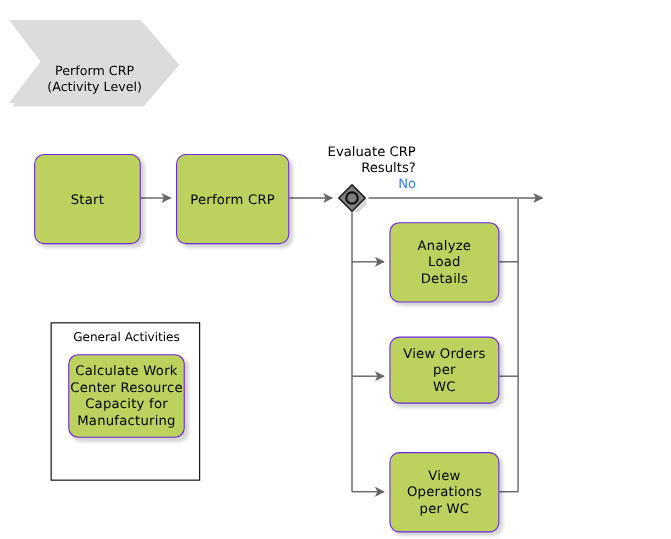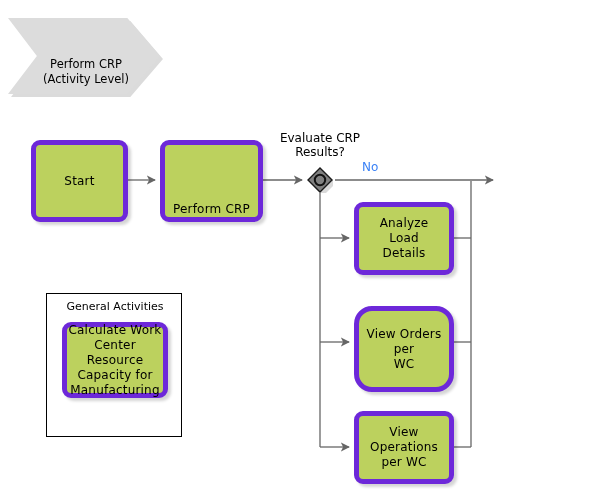--- a/index.html
+++ b/index.html
@@ -29,21 +29,21 @@
   .node {
     position: absolute;
     box-sizing: border-box;
     display: flex;
     align-items: center;
     justify-content: center;
     text-align: center;
   }
   .activity {
     background: #bcd15e;
-    border: 5px solid #6d28d9;
+    border: 1px solid #6d28d9;
     border-radius: 9px;
     color: #000000;
     font-size: 12px;
     line-height: 15px;
     letter-spacing: 0.2px;
     box-shadow: 3px 3px 3px rgba(0,0,0,0.17);
   }
   .chevron-wrap {
     position: absolute;
     left: 8px;
@@ -115,21 +115,21 @@
     position: absolute;
     font-size: 12px;
     color: #3b82f6;
     white-space: nowrap;
   }
   .node-caption {
     position: absolute;
     font-size: 12px;
     line-height: 14px;
     color: #000000;
-    text-align: center;
+    text-align: right;
     white-space: pre-line;
   }
 </style>
 </head>
 <body>
 
 <div id="canvas">
 
   <div class="chevron-wrap">
     <div class="chevron-shadow"></div>
@@ -163,21 +163,21 @@
 
     <path d="M 454 238 L 471 238" stroke="#666666" stroke-width="1.3" fill="none"></path>
     <path d="M 454 342 L 471 342" stroke="#666666" stroke-width="1.3" fill="none"></path>
     <path d="M 454 447 L 471 447" stroke="#666666" stroke-width="1.3" fill="none"></path>
   </svg>
 
   <div class="node activity" style="left:31px; top:140px; width:97px; height:82px;">
     <span>Start</span>
   </div>
 
-  <div class="node activity" style="left:160px; top:140px; width:103px; height:82px;align-items:flex-end;">
+  <div class="node activity" style="left:160px; top:140px; width:103px; height:82px;">
     <span>Perform CRP</span>
   </div>
 
   <div class="node-caption" style="left:262px; top:131px; width:116px;">Evaluate CRP
 Results?</div>
 
   <div class="decision">
     <svg width="26" height="26" viewBox="0 0 26 26" xmlns="http://www.w3.org/2000/svg">
       <polygon points="16,3 29,16 16,29 3,16" fill="rgba(0,0,0,0.15)" stroke="none"></polygon>
       <polygon points="13,1 25,13 13,25 1,13" fill="#808080" stroke="#1a1a1a" stroke-width="1.4"></polygon>
@@ -187,21 +187,21 @@
 
   <div class="edge-label" style="left:362px; top:160px;">No</div>
 
 
   <div class="node activity" style="left:354px; top:202px; width:100px; height:73px; white-space:pre-line;">
     <span style="white-space:pre-line;">Analyze
 Load
 Details</span>
   </div>
 
-  <div class="node activity" style="left:354px; top:306px; width:100px; height:86px;border-radius:18px;">
+  <div class="node activity" style="left:354px; top:306px; width:100px; height:61px;">
     <span style="white-space:pre-line;">View Orders per
 WC</span>
   </div>
 
   <div class="node activity" style="left:354px; top:411px; width:100px; height:73px;">
     <span style="white-space:pre-line;">View Operations
 per WC</span>
   </div>
 
   <div class="group-box">

